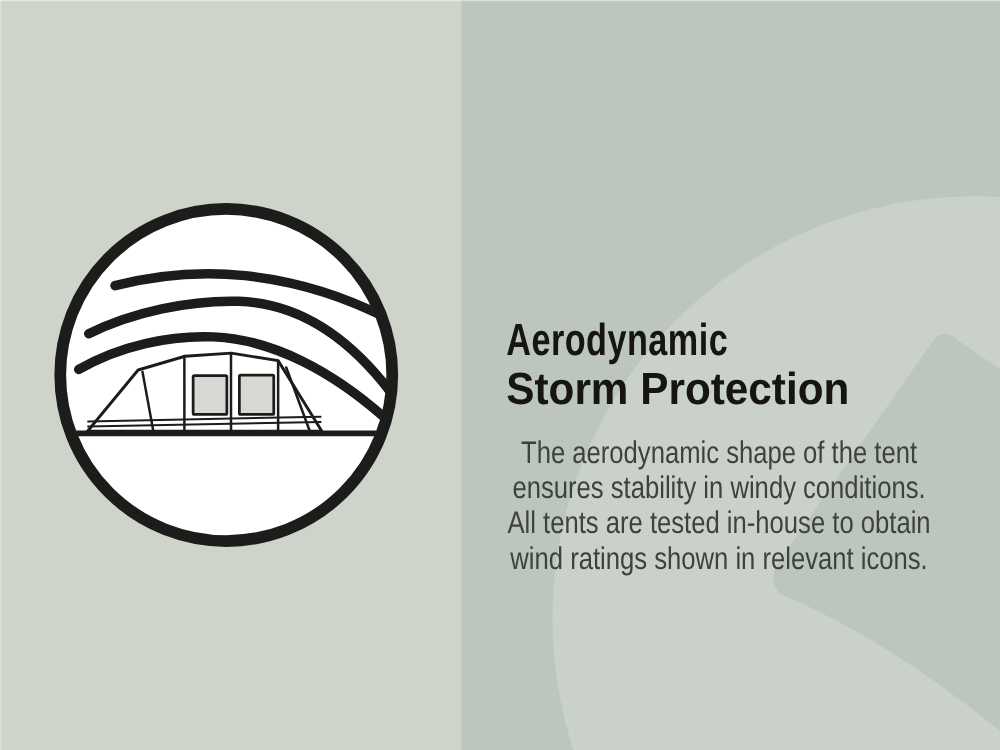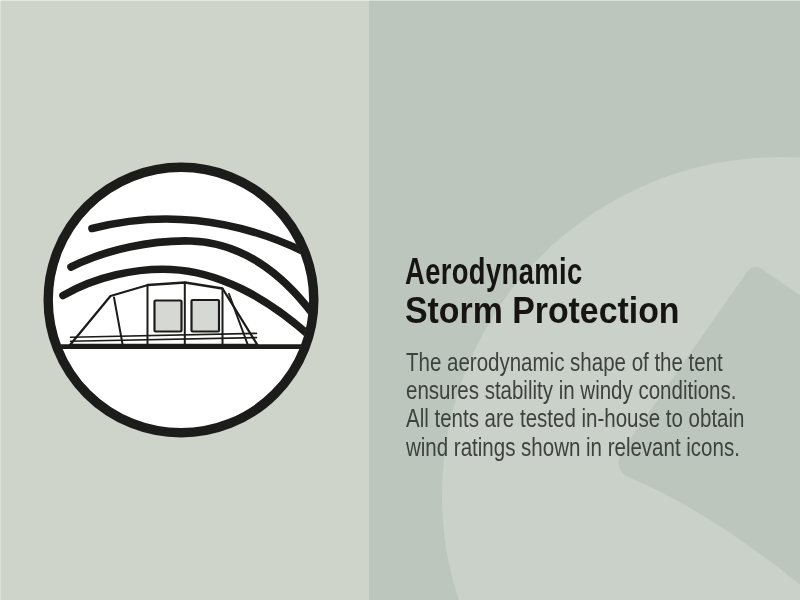--- a/index.html
+++ b/index.html
@@ -1,20 +1,21 @@
 <!DOCTYPE html>
 <html><head>
 <meta charset="utf-8">
 <style>
   html,body{margin:0;padding:0;background:#888;}
   .slide{
     position:relative;
     width:800px;height:600px;
     overflow:hidden;
     font-family:"Liberation Sans", sans-serif;
+    text-align:center;
   }
   .slide svg{position:absolute;left:0;top:0;}
   .title-line{
     position:absolute;
     left:405px;
     font-weight:700;
     font-size:36px;
     line-height:1.15;
     color:#161514;
     white-space:nowrap;

